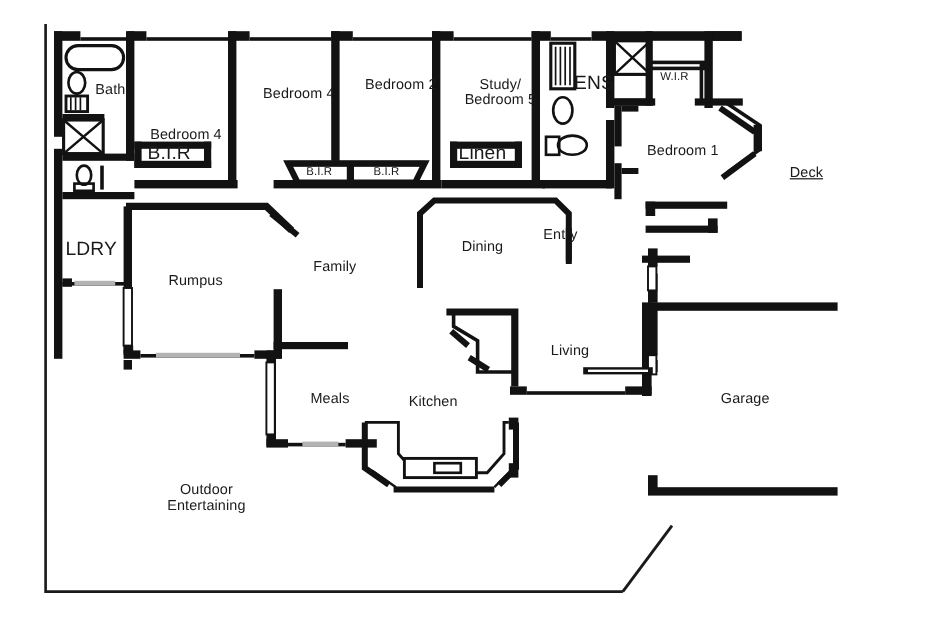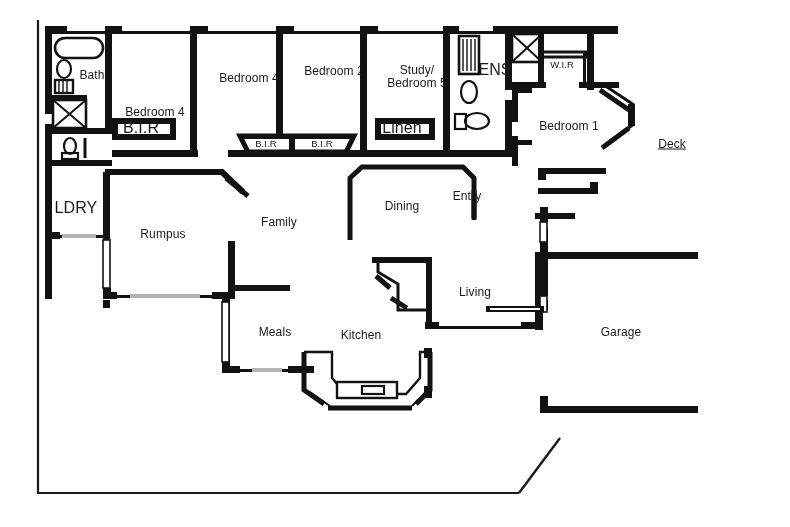--- a/index.html
+++ b/index.html
@@ -267,19 +267,21 @@
   <div class="room-label" style="left:672px; top:144px;text-decoration:underline;">Deck</div>
   <div class="room-label label-sm" style="left:76px; top:208px;">LDRY</div>
   <div class="room-label" style="left:163px; top:234px;">Rumpus</div>
   <div class="room-label" style="left:279px; top:222px;">Family</div>
   <div class="room-label" style="left:402px; top:206px;">Dining</div>
   <div class="room-label" style="left:467px; top:196px;">Entry</div>
   <div class="room-label" style="left:475px; top:292px;">Living</div>
   <div class="room-label" style="left:621px; top:332px;">Garage</div>
   <div class="room-label" style="left:275px; top:332px;">Meals</div>
   <div class="room-label" style="left:361px; top:335px;">Kitchen</div>
+  <div class="room-label" style="left:172px; top:415px;">Outdoor
+Entertaining</div>
 
   <div class="room-label label-sm" style="left:141px; top:128px;">B.I.R</div>
   <div class="room-label label-xs" style="left:266px; top:144px;">B.I.R</div>
   <div class="room-label label-xs" style="left:322px; top:144px;">B.I.R</div>
   <div class="room-label label-sm" style="left:402px; top:128px;">Linen</div>
 
 </div>
 
 </body></html>

